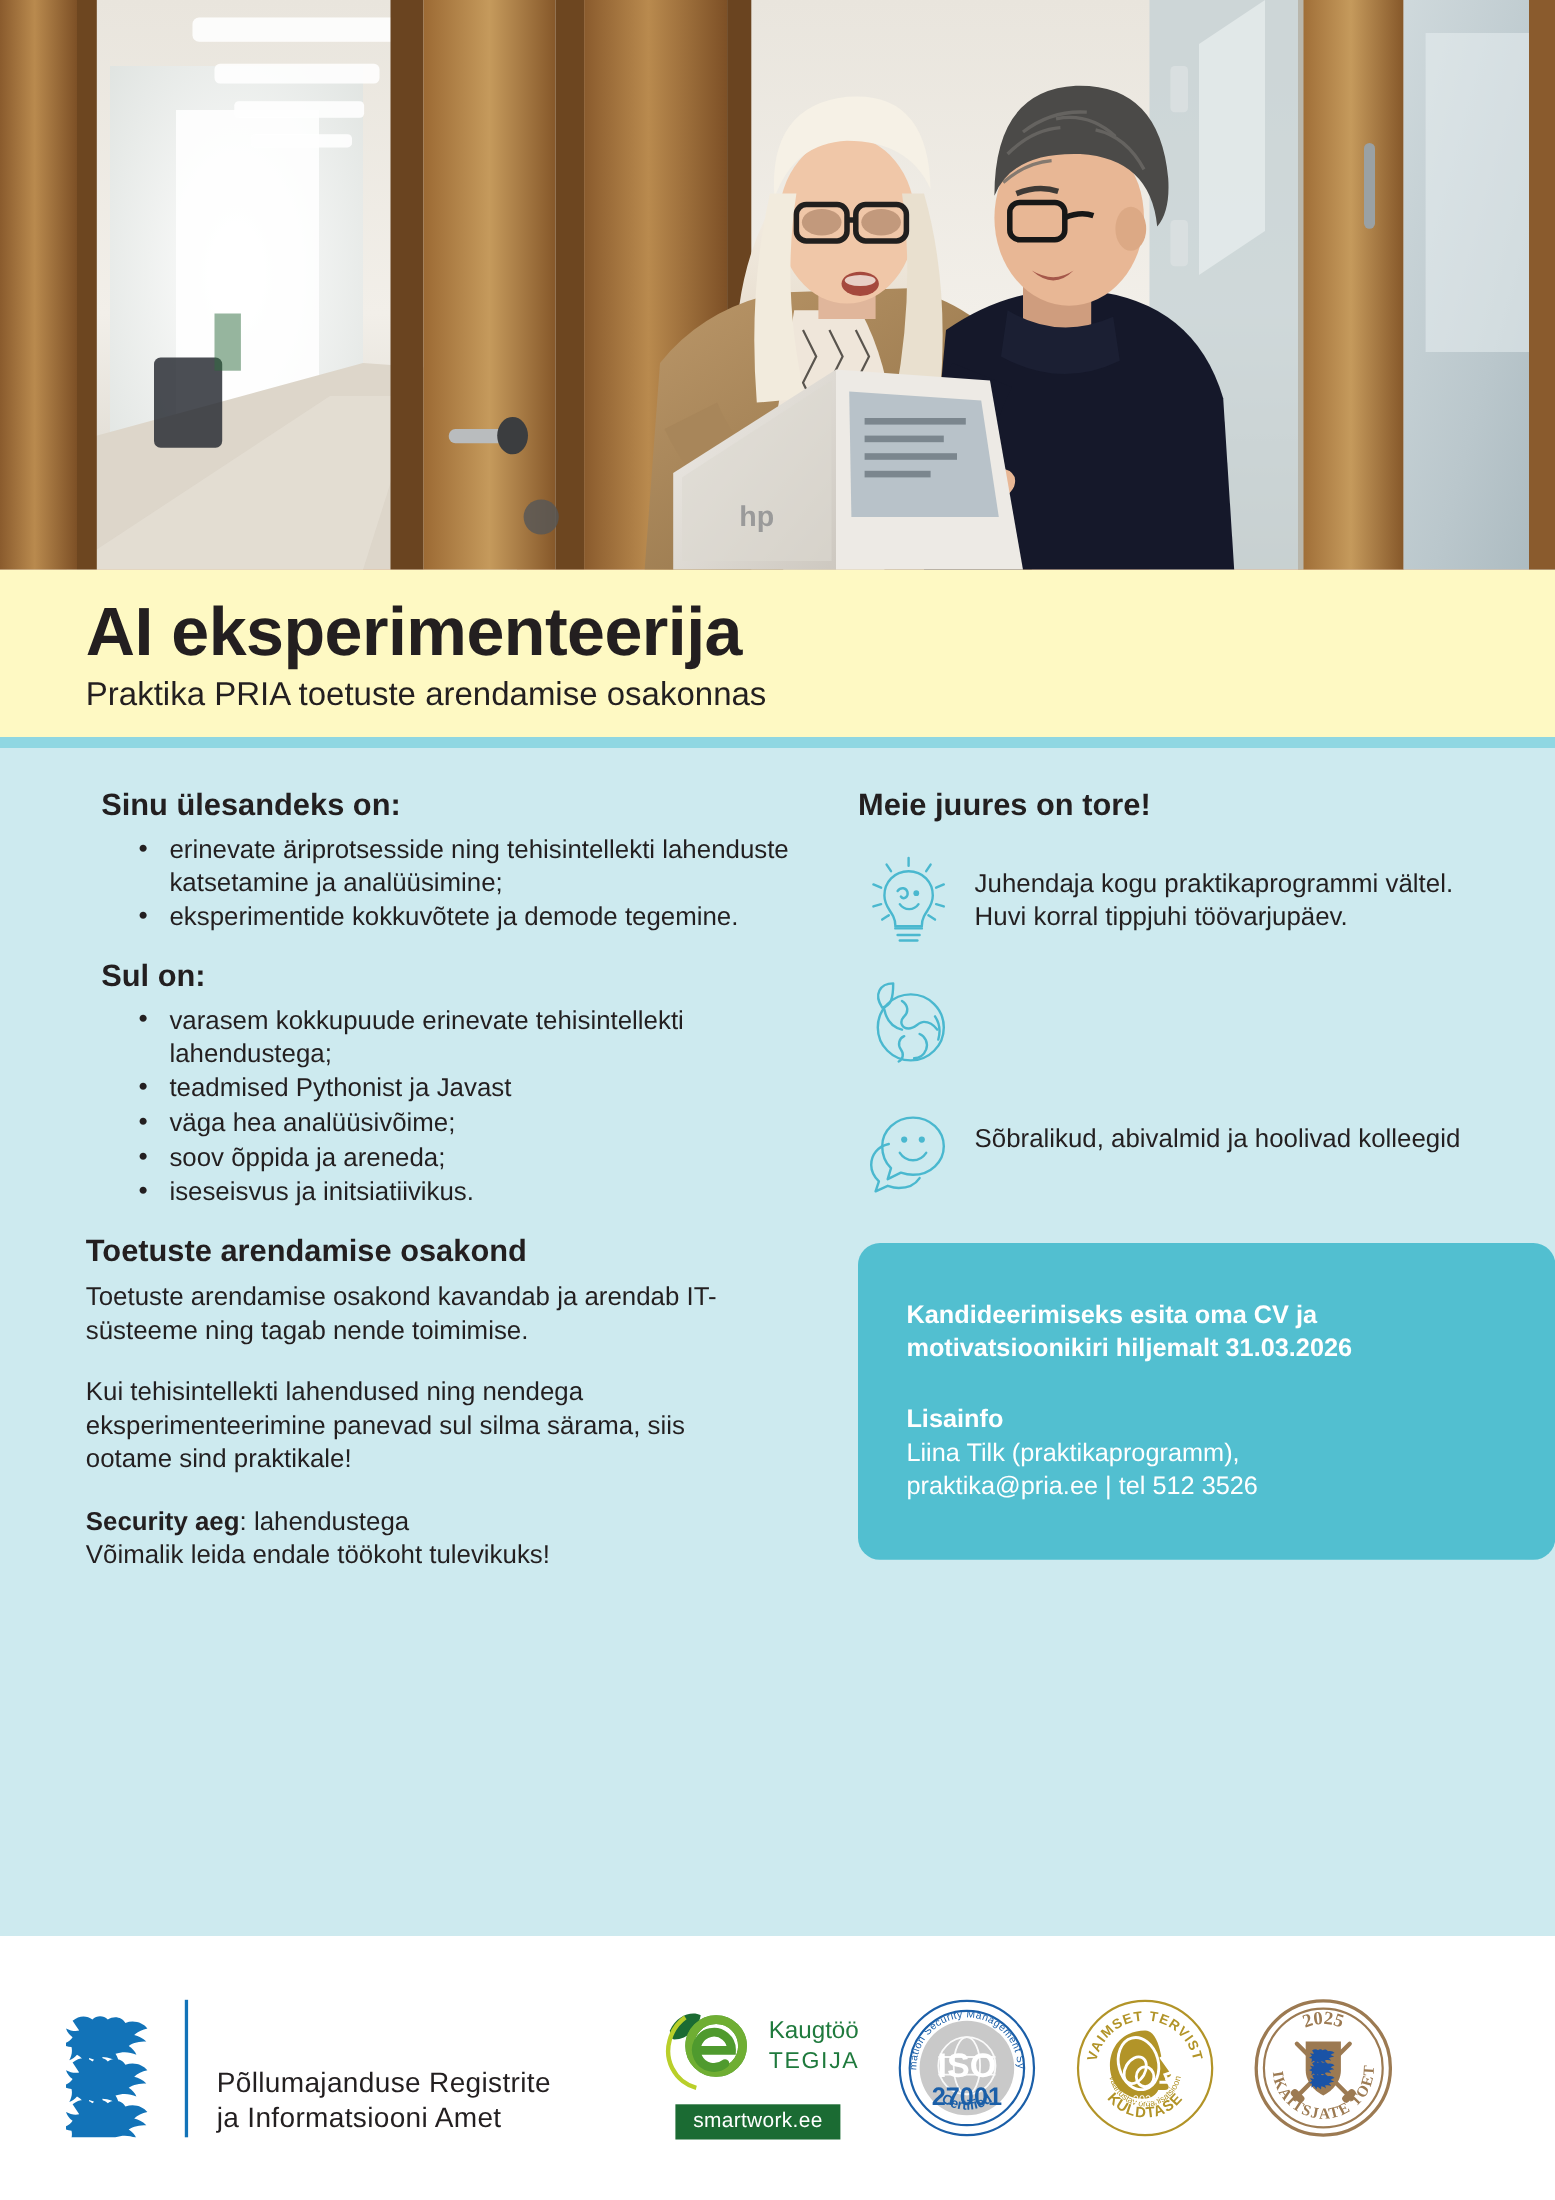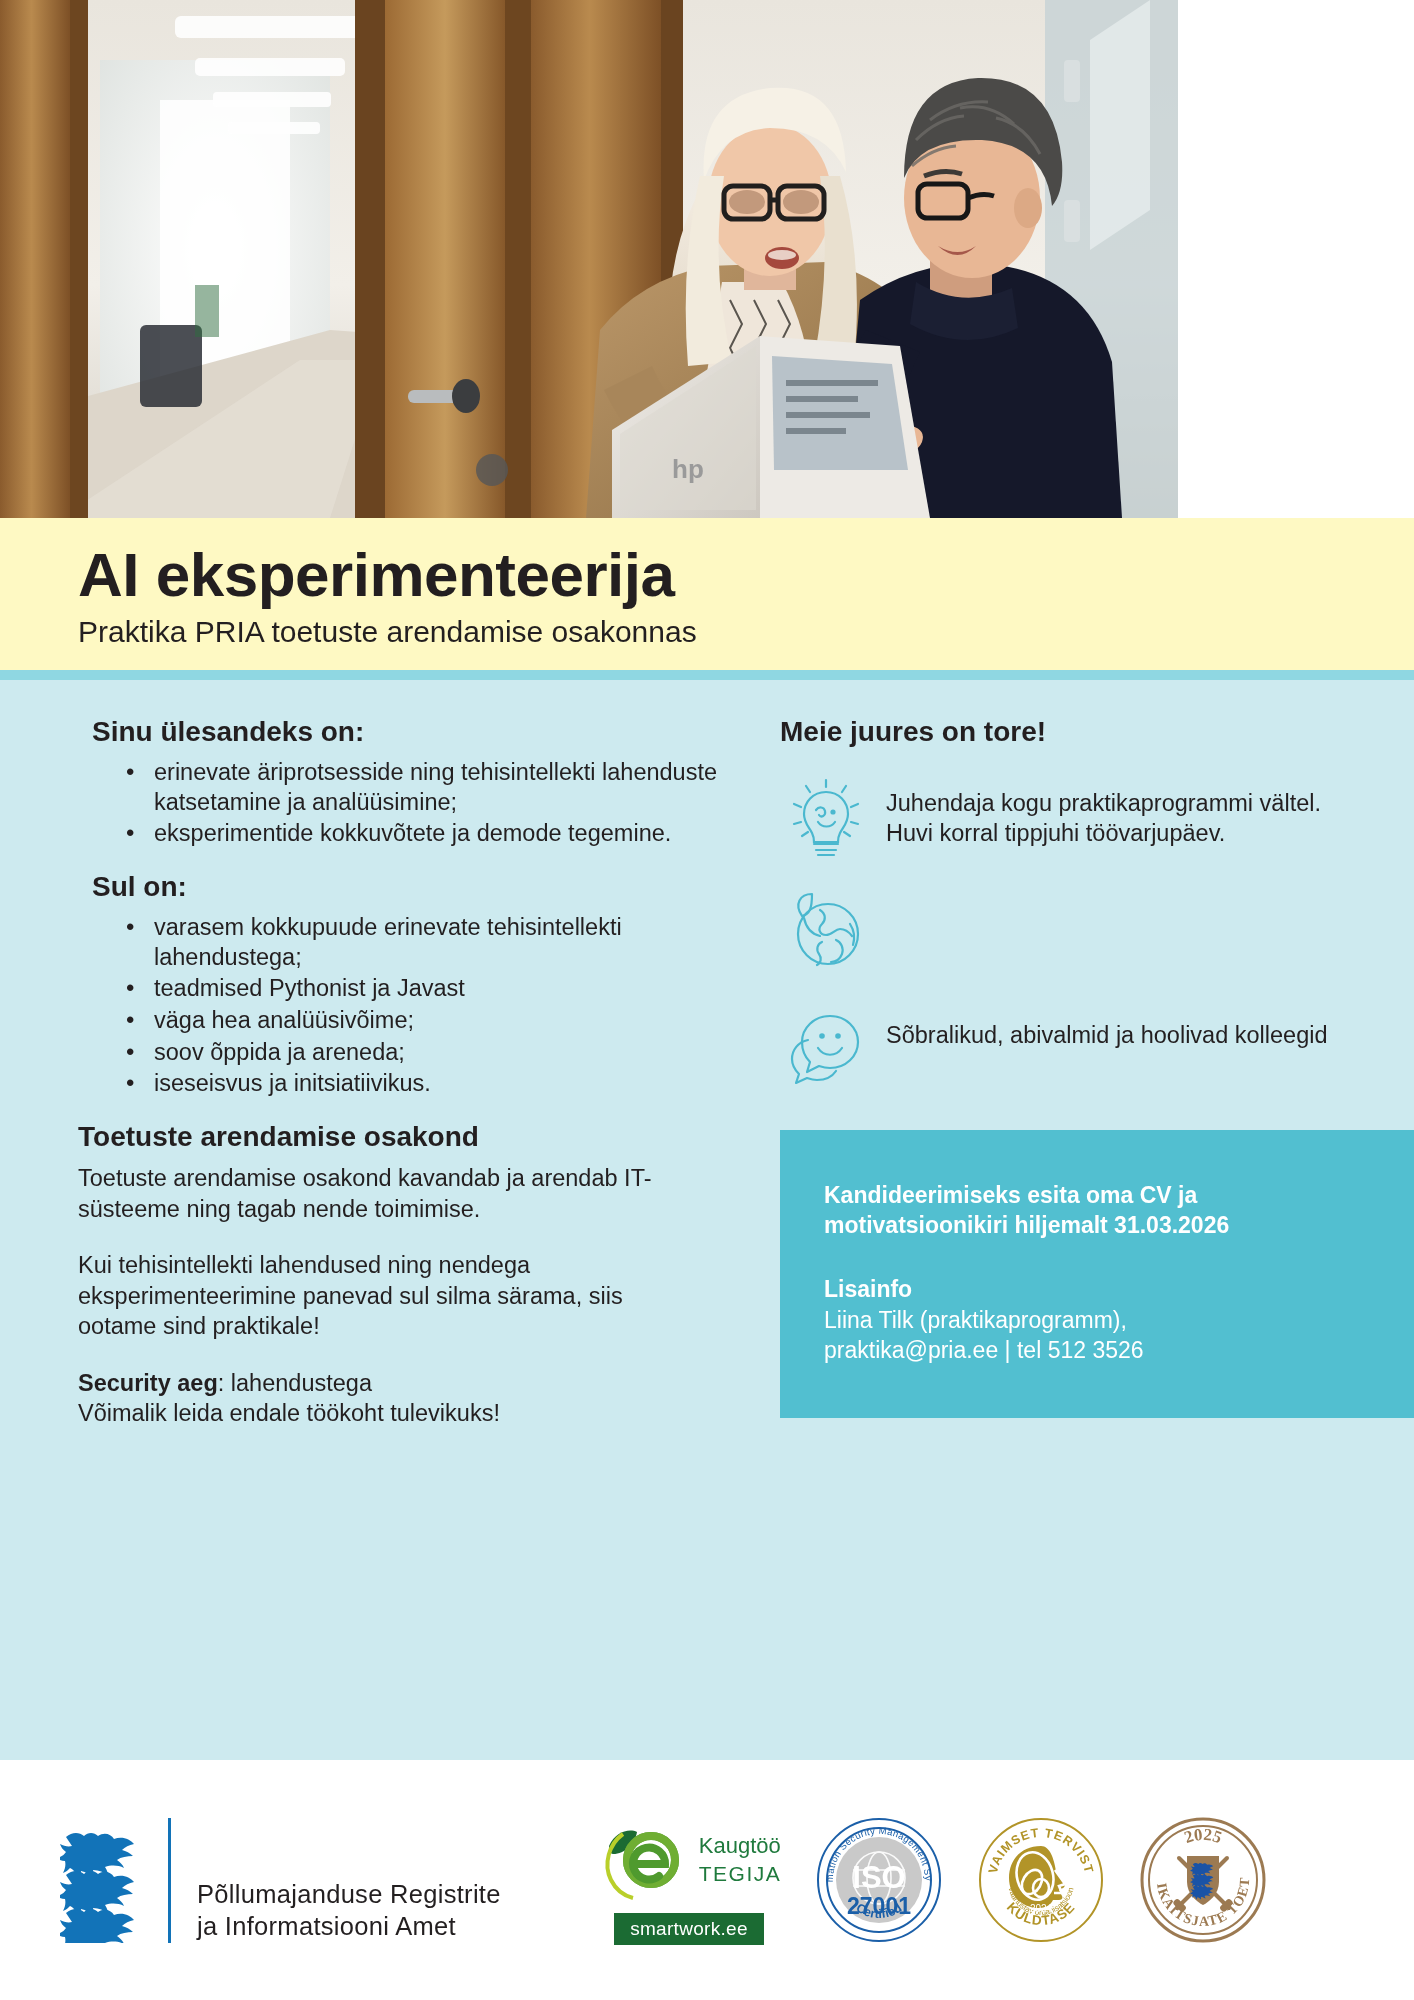--- a/index.html
+++ b/index.html
@@ -5,21 +5,21 @@
   * { box-sizing: border-box; margin: 0; padding: 0; }
   html, body {
     width: 1414px; height: 2000px;
     background: #ffffff;
     font-family: "Liberation Sans", sans-serif;
     overflow: hidden;
   }
   .poster { position: relative; width: 1414px; height: 2000px; background: #ffffff; }
 
   
-  .hero { position: relative; width: 1178px; height: 518px; overflow: hidden; background: #c2410c; }
+  .hero { position: relative; width: 1414px; height: 518px; overflow: hidden; background: #c2410c; }
   .hero svg { display: block; width: 1414px; height: 518px; }
 
   
   .banner {
     position: relative; width: 1414px; height: 152px;
     background: #fef9c3; padding: 24px 0 0 78px;
   }
   .banner-title {
     font-size: 62px; font-weight: bold; color: #231f20;
     letter-spacing: -0.5px; line-height: 1.05;
@@ -62,21 +62,21 @@
   .benefits { margin-top: 26px; }
   .benefit { display: flex; align-items: flex-start; margin-bottom: 30px; }
   .benefit-icon { width: 92px; min-width: 92px; height: 86px; margin-right: 14px; }
   .benefit-icon svg { display: block; width: 92px; height: 86px; }
   .benefit-text { font-size: 23.5px; color: #231f20; line-height: 1.28; padding-top: 14px; }
 
   
   .contact-box {
     position: absolute; left: 20px; top: 450px;
     width: 634px; height: 288px;
-    background: #52bfd0; padding: 50px 44px 0 44px; color: #ffffff;
+    background: #52bfd0; padding: 50px 44px 0 44px; color: #ffffff; border-radius: 20px;
   }
   .contact-head { font-size: 23px; font-weight: bold; line-height: 1.32; }
   .contact-lisainfo { font-size: 23px; font-weight: bold; margin-top: 34px; line-height: 1.3; }
   .contact-line { font-size: 23px; line-height: 1.32; }
 
   
   .footer {
     position: relative; width: 1414px; height: 240px; background: #ffffff;
     display: flex; align-items: center; padding-left: 60px;
   }

